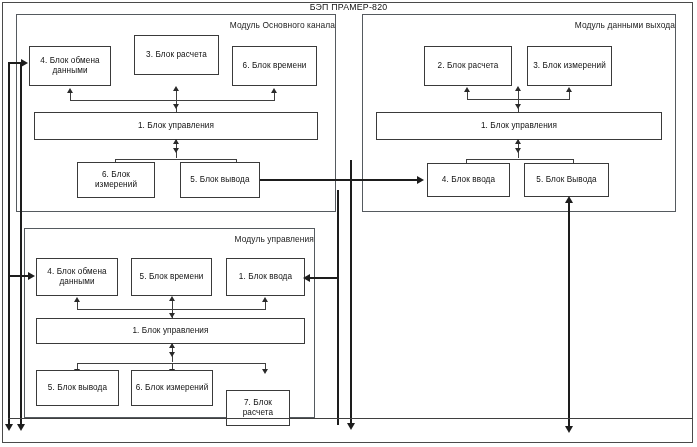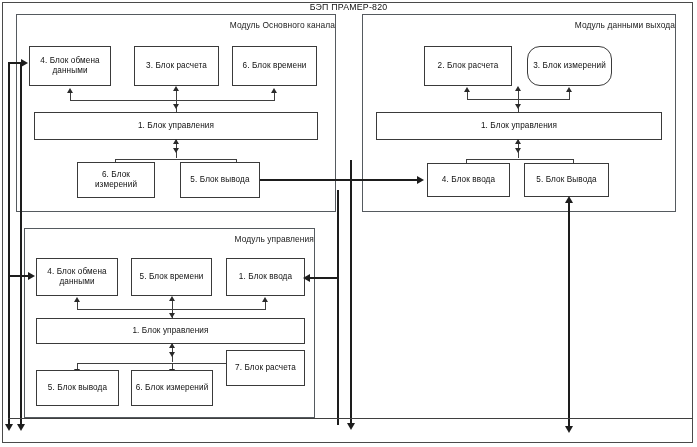--- a/index.html
+++ b/index.html
@@ -112,21 +112,21 @@
 
   <div class="outer-frame"></div>
 
   <div class="module" style="left:16px;top:14px;width:320px;height:198px;">
     <div class="module-title" style="top:5px;">Модуль Основного канала</div>
   </div>
 
   <div class="block" style="left:29px;top:46px;width:82px;height:40px;">
     <span>4. Блок обмена данными</span>
   </div>
-  <div class="block" style="left:134px;top:46px;width:85px;height:40px;">
+  <div class="block" style="left:134px;top:35px;width:85px;height:40px;">
     <span>3. Блок расчета</span>
   </div>
   <div class="block" style="left:232px;top:46px;width:85px;height:40px;">
     <span>6. Блок времени</span>
   </div>
 
   <div class="ln h" style="left:70px;top:100px;width:205px;"></div>
   <div class="ln v" style="left:70px;top:93px;height:8px;"></div>
   <div class="arr sm up" style="left:67px;top:88px;"></div>
   <div class="ln v" style="left:274px;top:93px;height:8px;"></div>
@@ -157,21 +157,21 @@
     <span>5. Блок вывода</span>
   </div>
 
   <div class="module" style="left:362px;top:14px;width:314px;height:198px;">
     <div class="module-title" style="top:5px;">Модуль данными выхода</div>
   </div>
 
   <div class="block" style="left:424px;top:46px;width:88px;height:40px;">
     <span>2. Блок расчета</span>
   </div>
-  <div class="block" style="left:527px;top:46px;width:85px;height:40px;border-radius:13px;">
+  <div class="block" style="left:527px;top:46px;width:85px;height:40px;">
     <span>3. Блок измерений</span>
   </div>
 
   <div class="ln h" style="left:467px;top:99px;width:103px;"></div>
   <div class="ln v" style="left:467px;top:92px;height:8px;"></div>
   <div class="arr sm up" style="left:464px;top:87px;"></div>
   <div class="ln v" style="left:569px;top:92px;height:8px;"></div>
   <div class="arr sm up" style="left:566px;top:87px;"></div>
   <div class="ln v" style="left:518px;top:88px;height:28px;"></div>
   <div class="arr sm up" style="left:515px;top:86px;"></div>
@@ -234,21 +234,21 @@
   <div class="arr sm down" style="left:169px;top:369px;"></div>
   <div class="ln v" style="left:265px;top:363px;height:7px;"></div>
   <div class="arr sm down" style="left:262px;top:369px;"></div>
 
   <div class="block" style="left:36px;top:370px;width:83px;height:36px;">
     <span>5. Блок вывода</span>
   </div>
   <div class="block" style="left:131px;top:370px;width:82px;height:36px;">
     <span>6. Блок измерений</span>
   </div>
-  <div class="block" style="left:226px;top:350px;width:79px;height:36px;">
+  <div class="block" style="left:226px;top:390px;width:64px;height:36px;">
     <span>7. Блок расчета</span>
   </div>
 
   <div class="ln thick h" style="left:260px;top:179px;width:158px;"></div>
   <div class="arr right" style="left:417px;top:176px;"></div>
 
   <div class="ln thick v" style="left:8px;top:62px;height:365px;"></div>
   <div class="arr down" style="left:5px;top:424px;"></div>
 
   <div class="ln thick v" style="left:20px;top:62px;height:365px;"></div>

